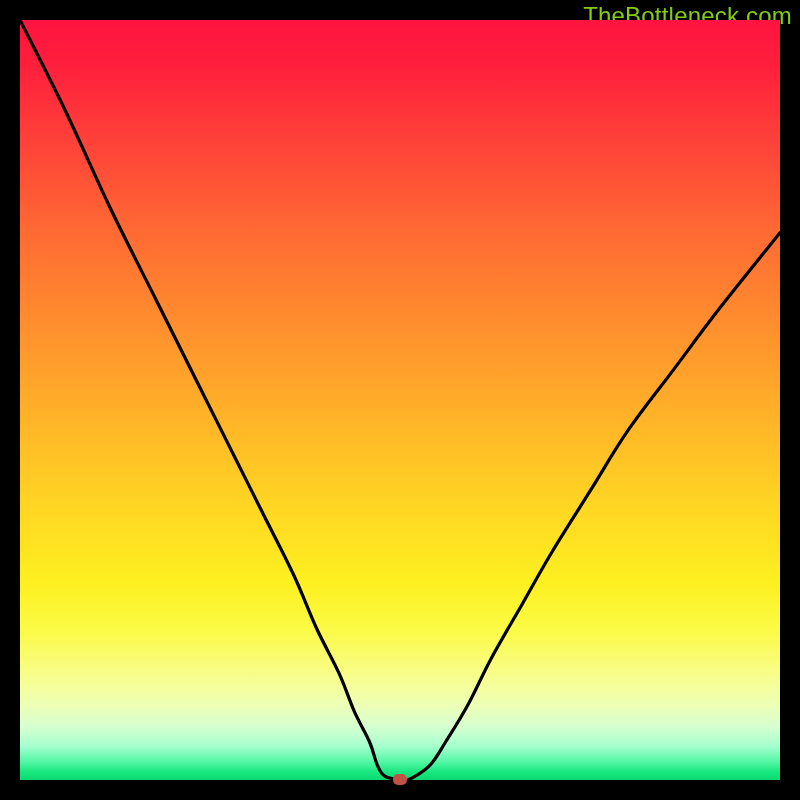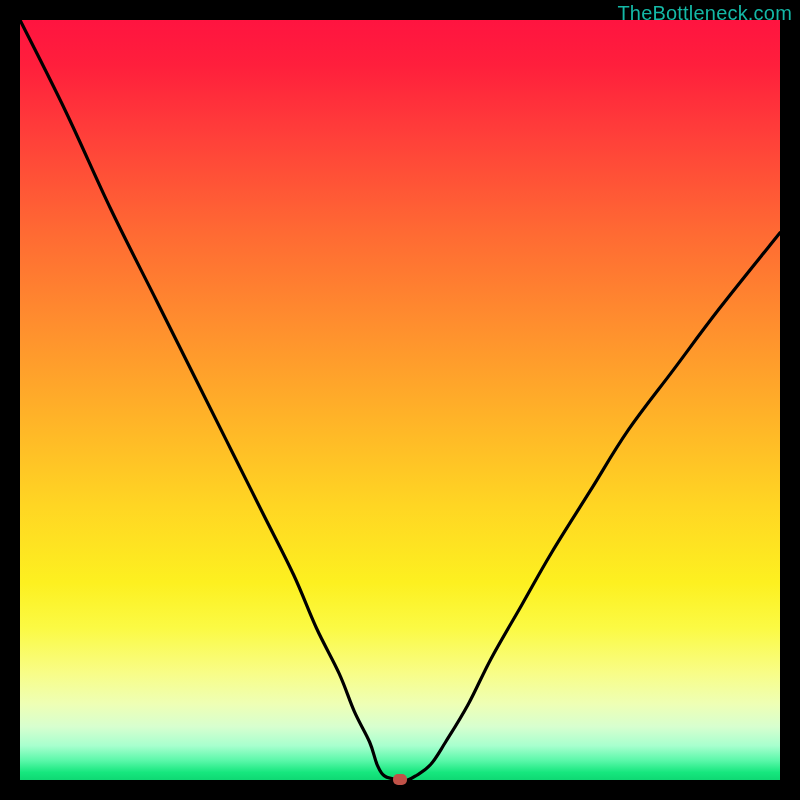--- a/index.html
+++ b/index.html
@@ -43,22 +43,22 @@
       #a7ffce 95.5%,
       #58f7a8 97.5%,
       #16e77e 99%,
       #0fd873 100%
     );
   }
   .watermark {
     position: absolute;
     top: 2px;
     right: 8px;
-    color: #14b8a6;
-    font-size: 20px;
+    color: #84cc16;
+    font-size: 24px;
     font-weight: 500;
     letter-spacing: 0.2px;
     user-select: none;
   }
   svg.curve {
     position: absolute;
     left: 0;
     top: 0;
     width: 760px;
     height: 760px;

